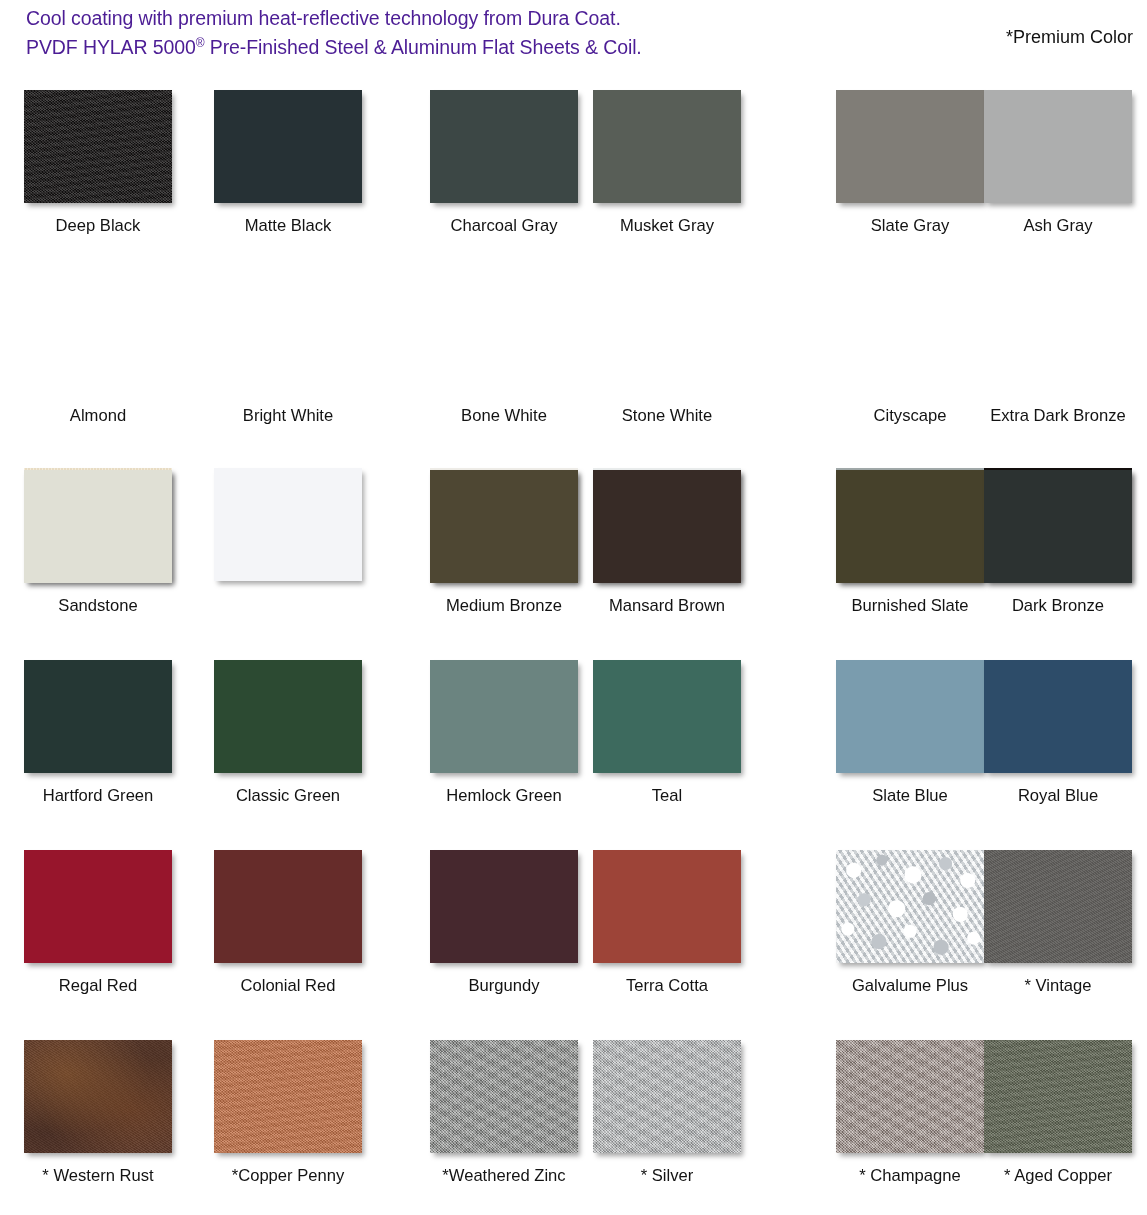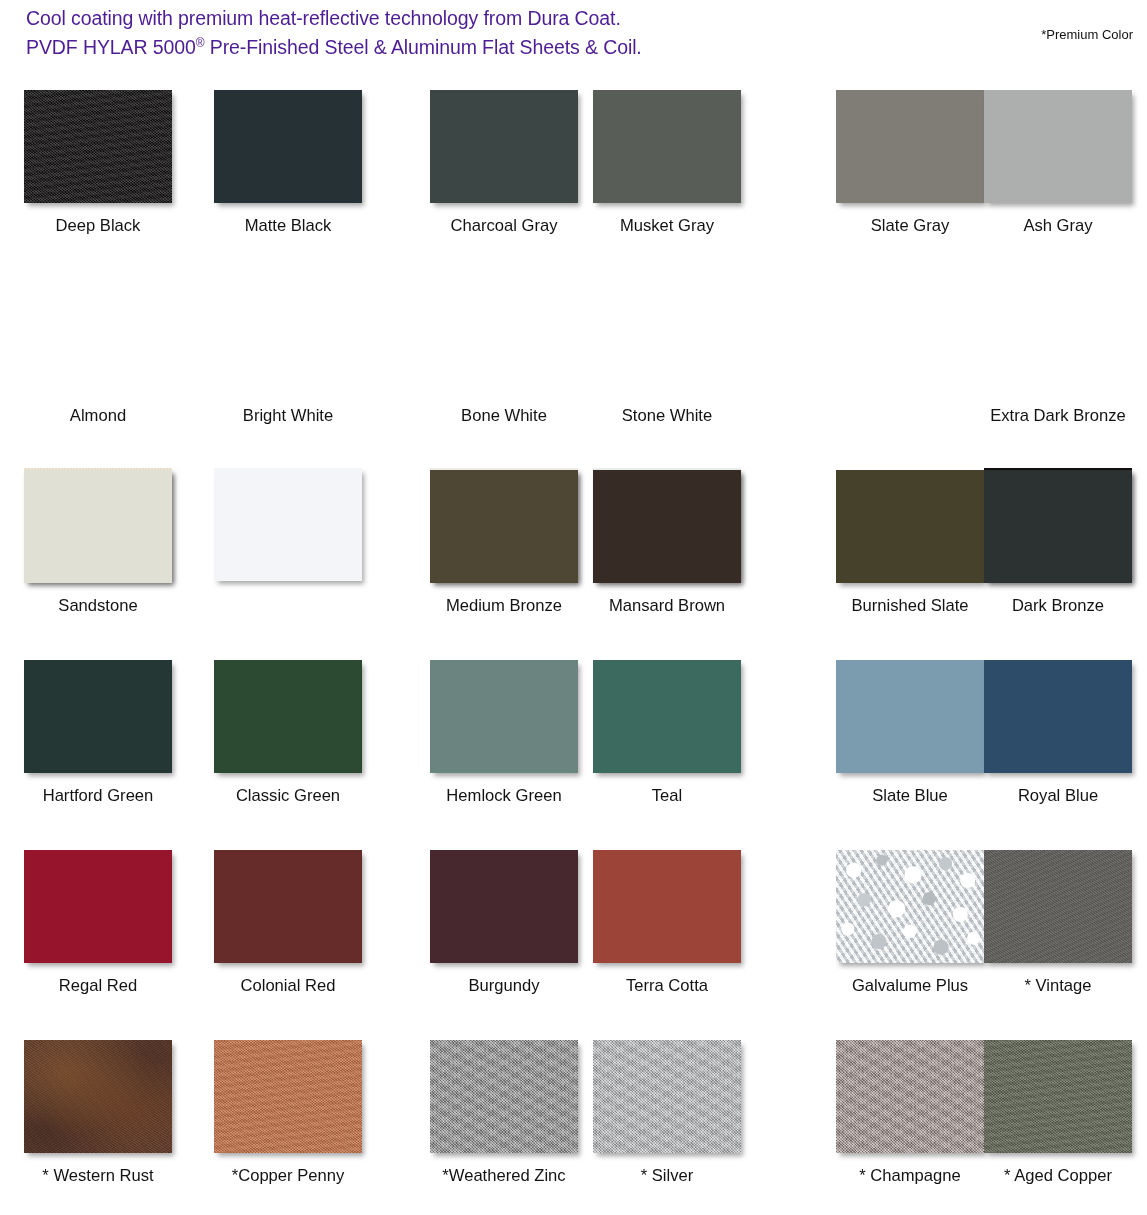--- a/index.html
+++ b/index.html
@@ -40,21 +40,21 @@
   }
   .header-line sup {
     font-size: 12px;
     vertical-align: super;
     line-height: 0;
   }
   .premium-note {
     position: absolute;
     right: 14px;
     top: 27px;
-    font-size: 13px;
+    font-size: 18px;
     color: #121212;
     white-space: nowrap;
   }
 
   
   .grid {
     position: absolute;
     top: 78px;
     left: 0;
     width: 1147px;
@@ -208,20 +208,24 @@
         <div class="label">Bright White</div>
       </div>
       <div class="cell col2">
         <div class="swatch" style="background-color: rgb(238, 236, 231);"></div>
         <div class="label">Bone White</div>
       </div>
       <div class="cell col3">
         <div class="swatch" style="background-color: rgb(233, 236, 236);"></div>
         <div class="label">Stone White</div>
       </div>
+      <div class="cell col4">
+        <div class="swatch" style="background-color: rgb(160, 168, 168);"></div>
+        <div class="label">Cityscape</div>
+      </div>
       <div class="cell col5">
         <div class="swatch" style="background-color: rgb(18, 14, 13);"></div>
         <div class="label">Extra Dark Bronze</div>
       </div>
     </div>
     <div class="row row-r2">
       <div class="cell col0">
         <div class="swatch" style="background-color: rgb(224, 224, 213);"></div>
         <div class="label">Sandstone</div>
       </div>

